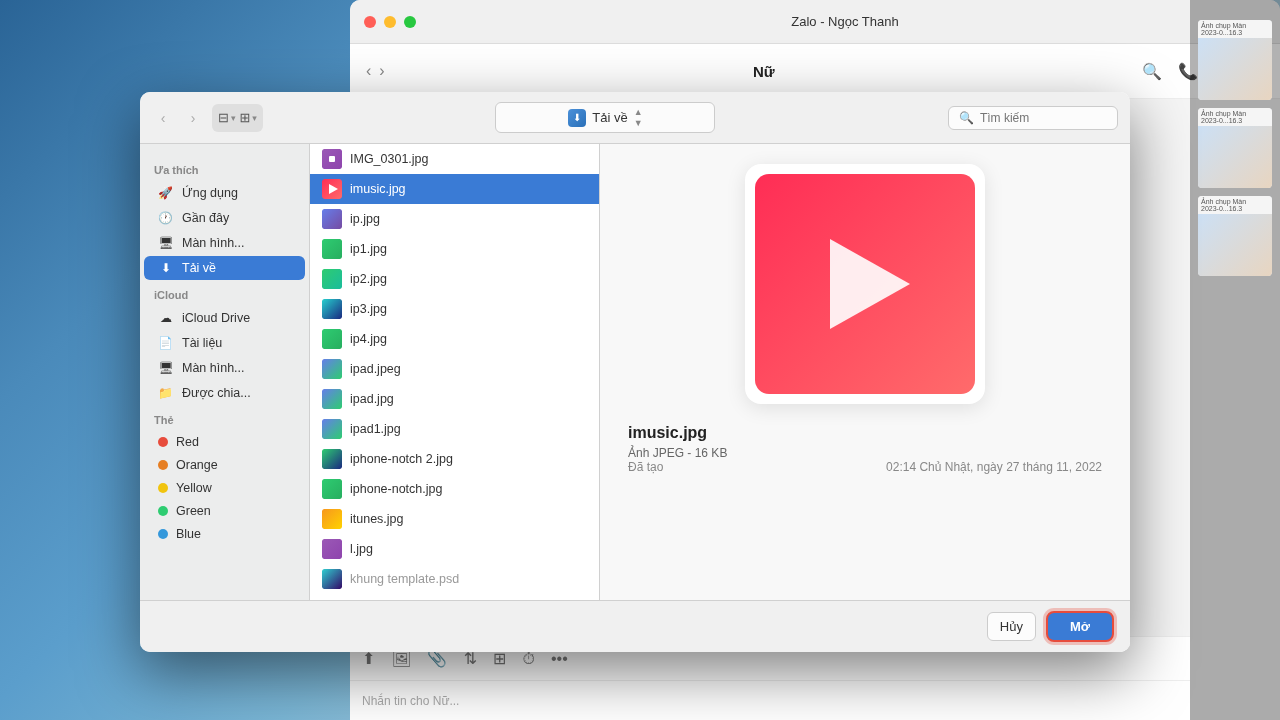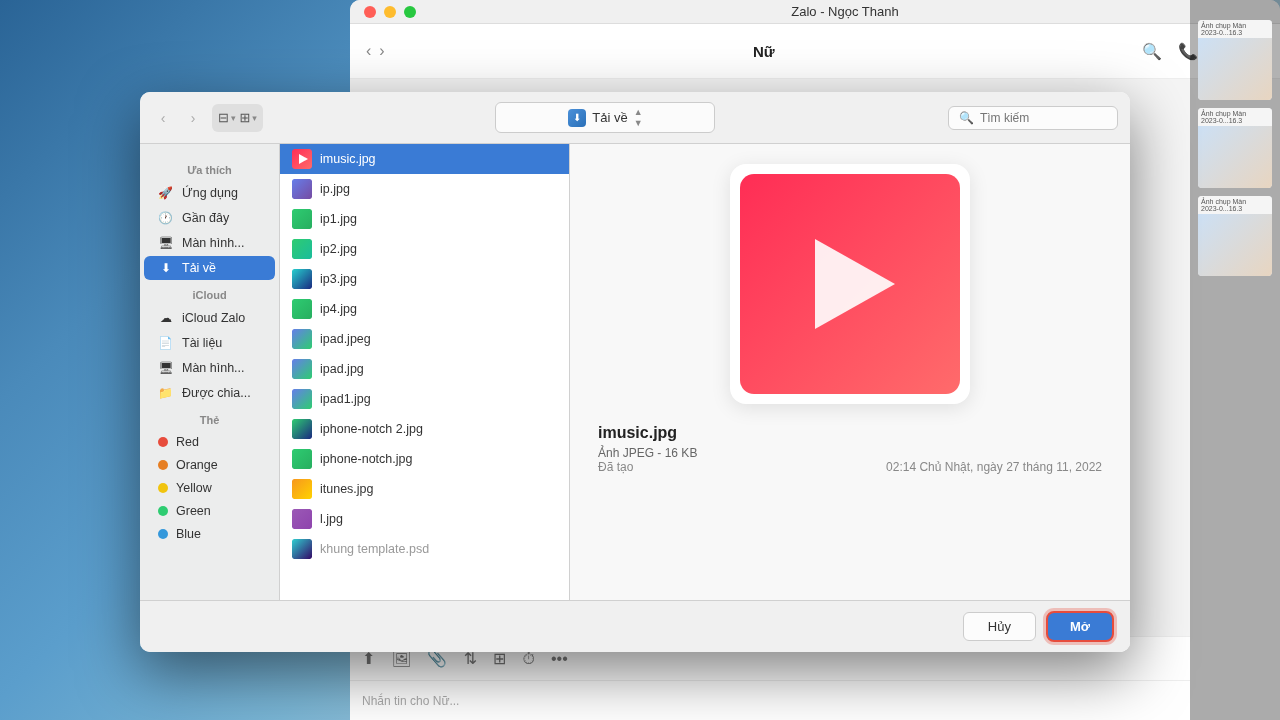--- a/index.html
+++ b/index.html
@@ -24,21 +24,21 @@
       position: absolute;
       top: 0;
       left: 350px;
       right: 0;
       bottom: 0;
       background: #f5f5f5;
       z-index: 1;
       border-radius: 10px 10px 0 0;
     }
     .zalo-titlebar {
-      height: 24px;
+      height: 44px;
       background: #f0f0f0;
       border-radius: 10px 10px 0 0;
       display: flex;
       align-items: center;
       padding: 0 14px;
       gap: 8px;
       border-bottom: 1px solid #ddd;
     }
     .traffic-light {
       width: 12px; height: 12px; border-radius: 50%;
@@ -207,26 +207,25 @@
 
     
     .dialog-body {
       flex: 1;
       display: flex;
       overflow: hidden;
     }
 
     
     .sidebar {
-      width: 140px;
+      width: 170px;
       background: rgba(235,235,235,0.8);
       padding: 12px 0;
       border-right: 1px solid #d0d0d0;
       overflow-y: auto;
-      text-align: center;
     }
     .sidebar-section-title {
       font-size: 11px;
       font-weight: 600;
       color: #888;
       padding: 8px 14px 4px;
       text-transform: none;
     }
     .sidebar-item {
       display: flex;
@@ -364,21 +363,21 @@
       display: flex;
       align-items: center;
       justify-content: flex-end;
       gap: 10px;
       padding: 0 16px;
       border-top: 1px solid #d0d0d0;
       background: rgba(240,240,240,0.9);
       border-radius: 0 0 10px 10px;
     }
     .btn-cancel {
-      padding: 6px 24px;
+      padding: 6px 12px;
       background: rgba(255,255,255,0.8);
       border: 1px solid #ccc;
       border-radius: 6px;
       font-size: 13px;
       cursor: pointer;
       color: #333;
     }
     .btn-open {
       padding: 6px 22px;
       background: #3a7bd5;
@@ -511,21 +510,21 @@
         <span>Màn hình...</span>
       </div>
       <div class="sidebar-item active">
         <span class="sidebar-item-icon">⬇</span>
         <span>Tải về</span>
       </div>
 
       <div class="sidebar-section-title">iCloud</div>
       <div class="sidebar-item">
         <span class="sidebar-item-icon">☁</span>
-        <span>iCloud Zalo</span>
+        <span>iCloud Drive</span>
       </div>
       <div class="sidebar-item">
         <span class="sidebar-item-icon">📄</span>
         <span>Tài liệu</span>
       </div>
       <div class="sidebar-item">
         <span class="sidebar-item-icon">🖥</span>
         <span>Màn hình...</span>
       </div>
       <div class="sidebar-item">
@@ -550,20 +549,28 @@
         <span class="tag-dot" style="background:#2ecc71"></span>
         <span>Green</span>
       </div>
       <div class="sidebar-item">
         <span class="tag-dot" style="background:#3498db"></span>
         <span>Blue</span>
       </div>
     </div>
 
     <div class="file-list">
+      <div class="file-item">
+        <div class="file-thumb">
+          <div style="width:20px;height:20px;background:linear-gradient(135deg,#9b59b6,#8e44ad);border-radius:2px;display:flex;align-items:center;justify-content:center;">
+            <div style="width:6px;height:6px;background:white;border-radius:1px;"></div>
+          </div>
+        </div>
+        <span>IMG_0301.jpg</span>
+      </div>
       <div class="file-item selected">
         <div class="file-thumb">
           <div style="width:20px;height:20px;background:linear-gradient(135deg,#ff2d55,#ff6b6b);border-radius:3px;display:flex;align-items:center;justify-content:center;">
             <div style="width:0;height:0;border-top:5px solid transparent;border-bottom:5px solid transparent;border-left:9px solid white;margin-left:2px;"></div>
           </div>
         </div>
         <span>imusic.jpg</span>
       </div>
       <div class="file-item">
         <div class="file-thumb">

